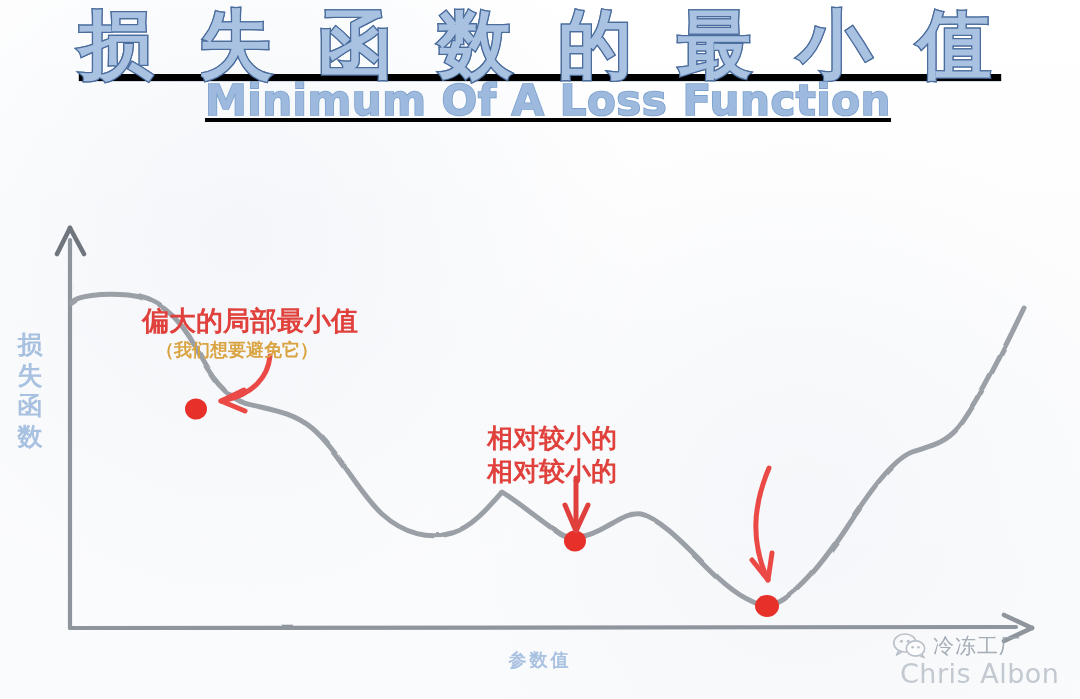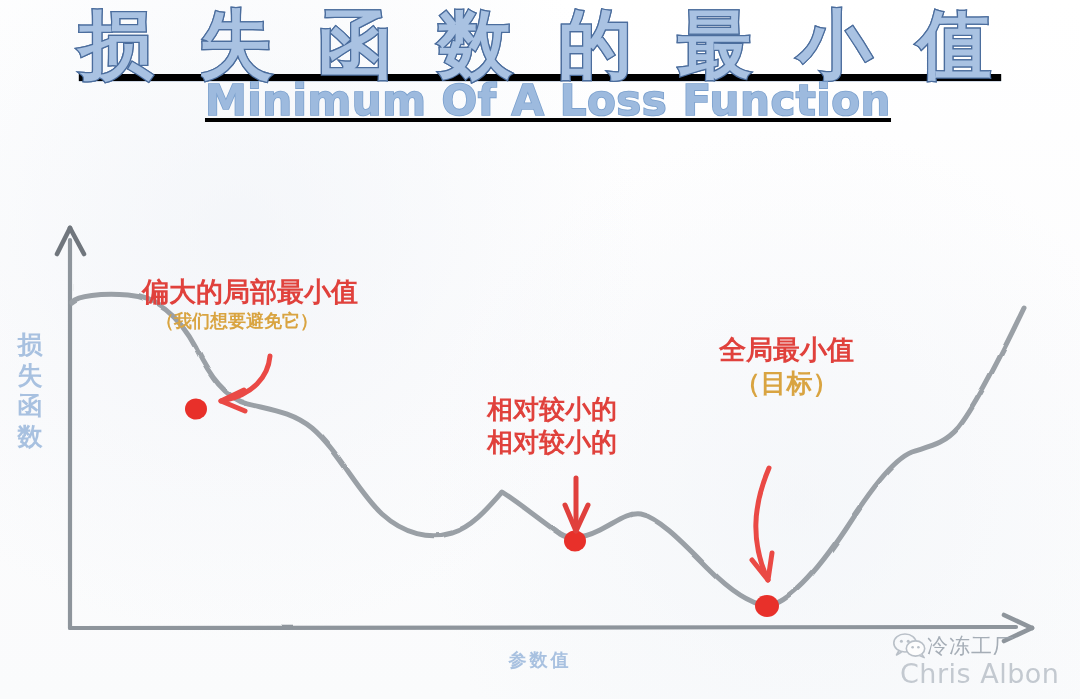--- a/index.html
+++ b/index.html
@@ -70,20 +70,21 @@
   }
 
   
   .anno {
     position: absolute;
     font-family: "DejaVu Sans", sans-serif;
     font-weight: bold;
     white-space: nowrap;
     user-select: none;
     line-height: 1.18;
+    margin-top: 29px;
   }
   .anno-red  { color: #e0413c; }
   .anno-gold { color: #d9a441; }
 
   #anno1 { left: 142px; top: 276px; font-size: 27px; }
   #anno1 .l2 { font-size: 18px; display: block; margin-left: 14px; margin-top: 2px; }
 
   #anno2 { left: 487px; top: 394px; font-size: 26px; }
   #anno2 .l2 { display: block; margin-top: 2px; }
 
@@ -118,21 +119,21 @@
     user-select: none;
   }
 
   
   #watermark {
     position: absolute;
     left: 893px;
     top: 632px;
     display: flex;
     align-items: center;
-    gap: 0;
+    gap: 6px;
     user-select: none;
   }
   #wechat-text {
     font-family: "DejaVu Sans", sans-serif;
     font-size: 21px;
     color: #9aa3ad;
     letter-spacing: 1px;
     opacity: 0.88;
   }
   #signature {
@@ -229,24 +230,20 @@
   <div class="anno" id="anno1">
     <span class="anno-red">偏大的局部最小值</span>
     <span class="anno-gold l2">（我们想要避免它）</span>
   </div>
 
   <div class="anno" id="anno2">
     <span class="anno-red">相对较小的</span>
     <span class="anno-red l2">相对较小的</span>
   </div>
 
-  <div class="anno" id="anno3">
-    <span class="anno-red">全局最小值</span>
-    <span class="anno-gold l2">（目标）</span>
-  </div>
 
   <div id="ylabel">
     <span>损</span>
     <span>失</span>
     <span>函</span>
     <span>数</span>
   </div>
   <div id="xlabel">参数值</div>
 
   <div id="watermark">

